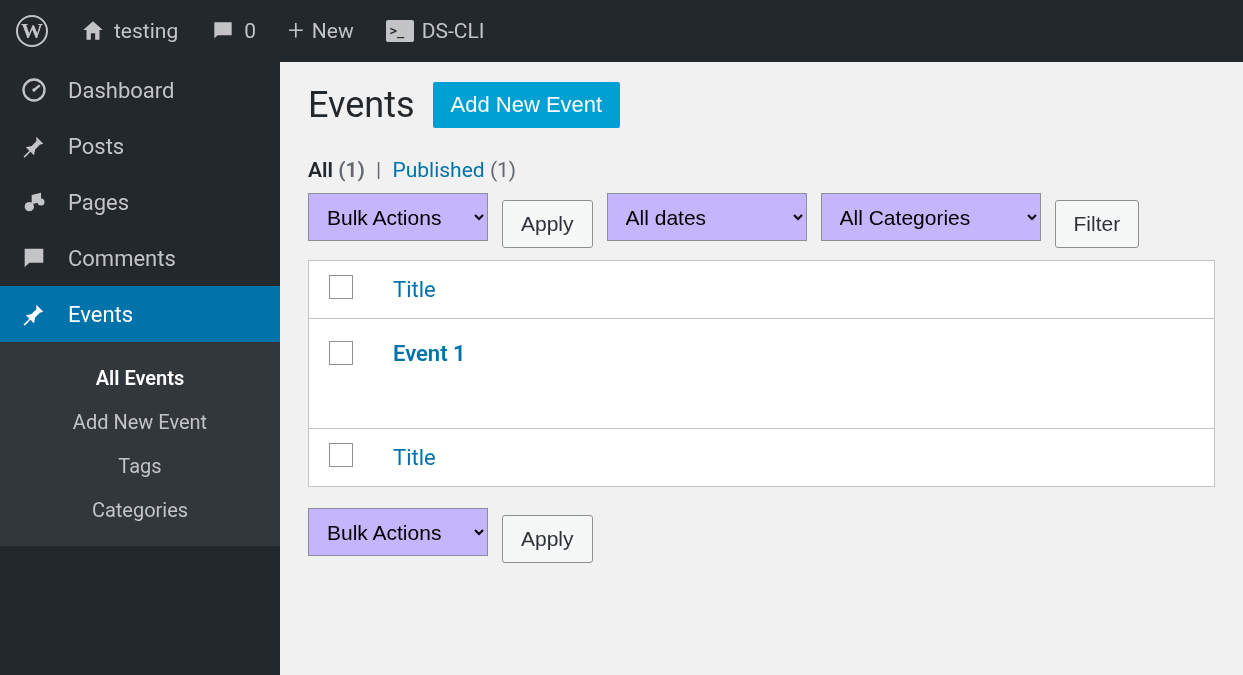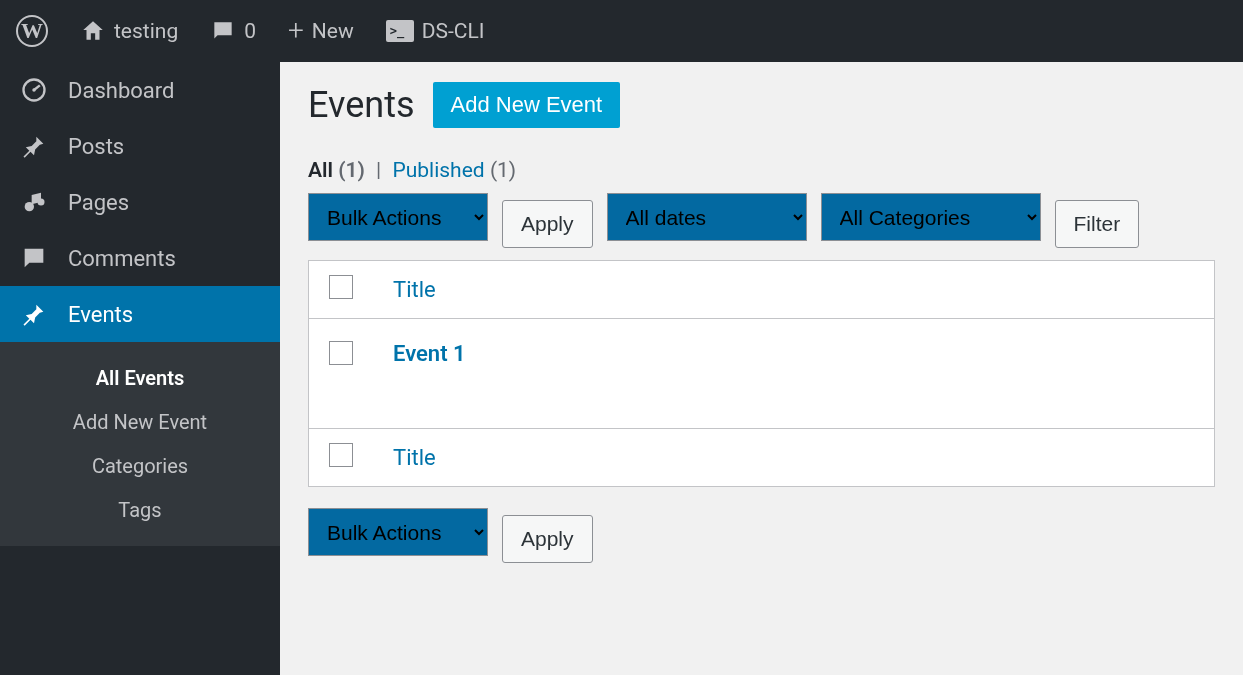--- a/index.html
+++ b/index.html
@@ -145,21 +145,21 @@
     .subsubsub a { color: #0073aa; cursor: pointer; text-decoration: none; }
 
     
     .tablenav {
       display: flex;
       gap: 14px;
       margin-bottom: 12px;
       align-items: center;
     }
     select.filter-select {
-      background: #0369a1;
+      background: #c4b5fd;
       border: 1px solid #8c8f94;
       padding: 7px 14px;
       font-size: 21px;
       height: 48px;
       cursor: pointer;
       min-width: 180px;
     }
     .btn {
       background: #f6f7f7;
       border: 1px solid #8c8f94;
@@ -291,22 +291,22 @@
     <div class="sidebar-item active">
       <svg class="sidebar-icon" viewBox="0 0 24 24">
           <path d="M14 4l6 6-3 1-4 4-1 5-3-3-5 5-1-1 5-5-3-3 5-1 4-4z"></path>
         </svg>
       <span>Events</span>
     </div>
 
     <div class="submenu">
       <div class="submenu-item current">All Events</div>
       <div class="submenu-item">Add New Event</div>
+      <div class="submenu-item">Tags</div>
       <div class="submenu-item">Categories</div>
-      <div class="submenu-item">Tags</div>
     </div>
   </div>
 
   <div class="main">
 
     <div class="page-header">
       <h1 class="page-title">Events</h1>
       <button class="add-new-btn">Add New Event</button>
     </div>
 

